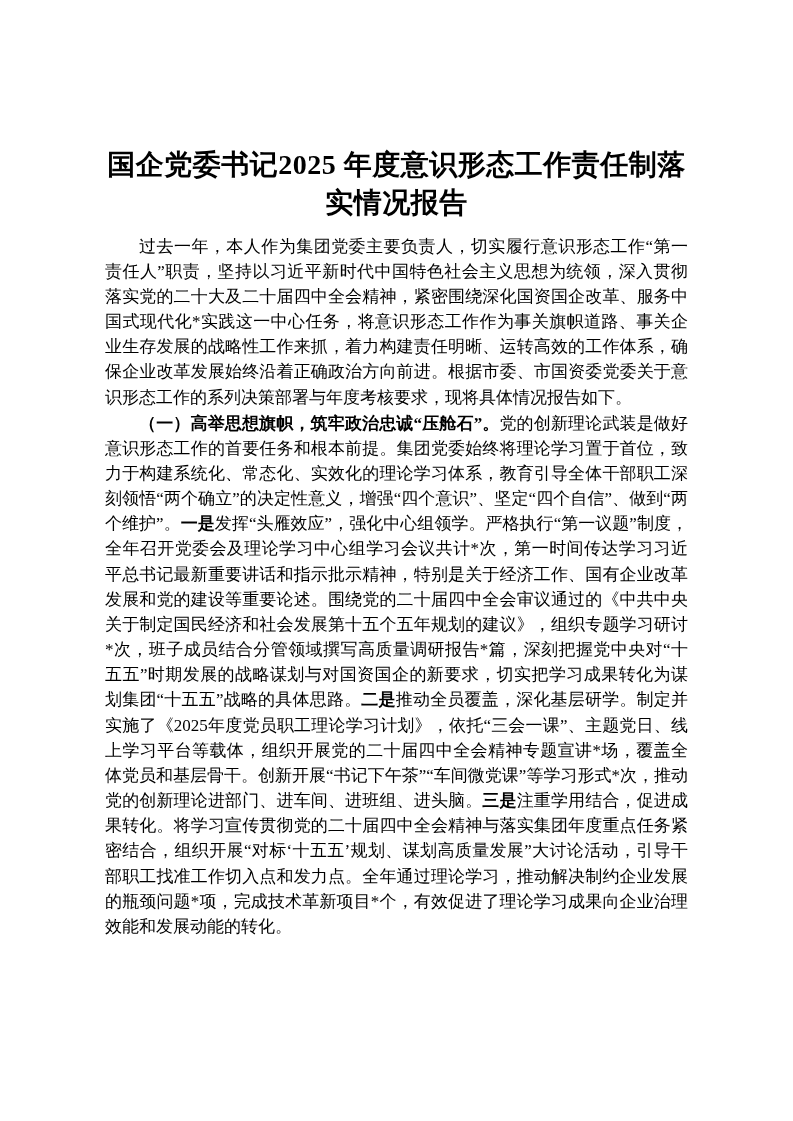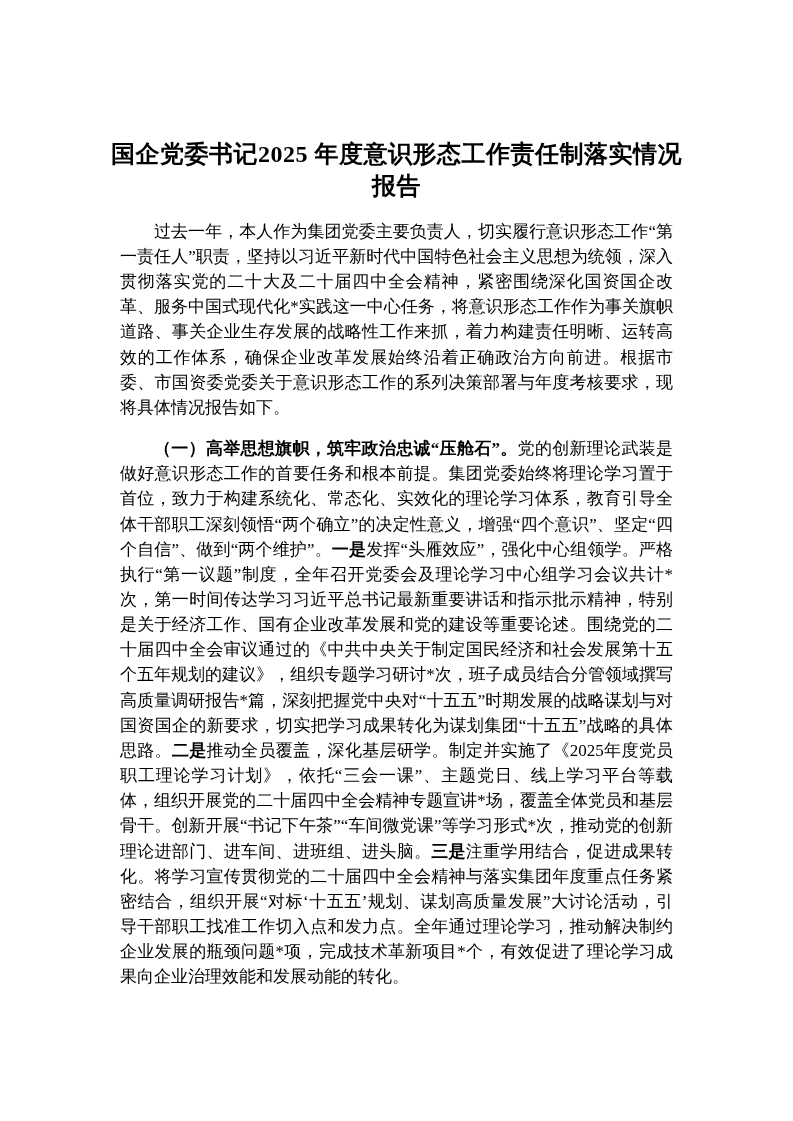--- a/index.html
+++ b/index.html
@@ -13,31 +13,31 @@
     height: 1121px;
     margin: 0 auto;
     box-sizing: border-box;
     padding: 138px 104px 40px 104px;
     background: #ffffff;
     color: #000000;
     font-family: "Liberation Serif", "DejaVu Serif", serif;
     overflow: hidden;
   }
   .doc-content h1.title {
-    margin: 0 0 12px 0;
+    margin: 8px 0 12px 0;
     padding: 0;
-    font-size: 24px;
+    font-size: 28px;
     line-height: 1.35;
     font-weight: bold;
     text-align: center;
     text-indent: 0;
     letter-spacing: 0.5px;
   }
   .doc-content p {
-    margin: 16px;
+    margin: 1px;
     padding: 0;
     font-size: 17px;
     line-height: 1.48;
     text-align: justify;
     text-indent: 2em;
     word-break: break-all;
   }
   .doc-content p.heading {
     font-weight: bold;
   }

